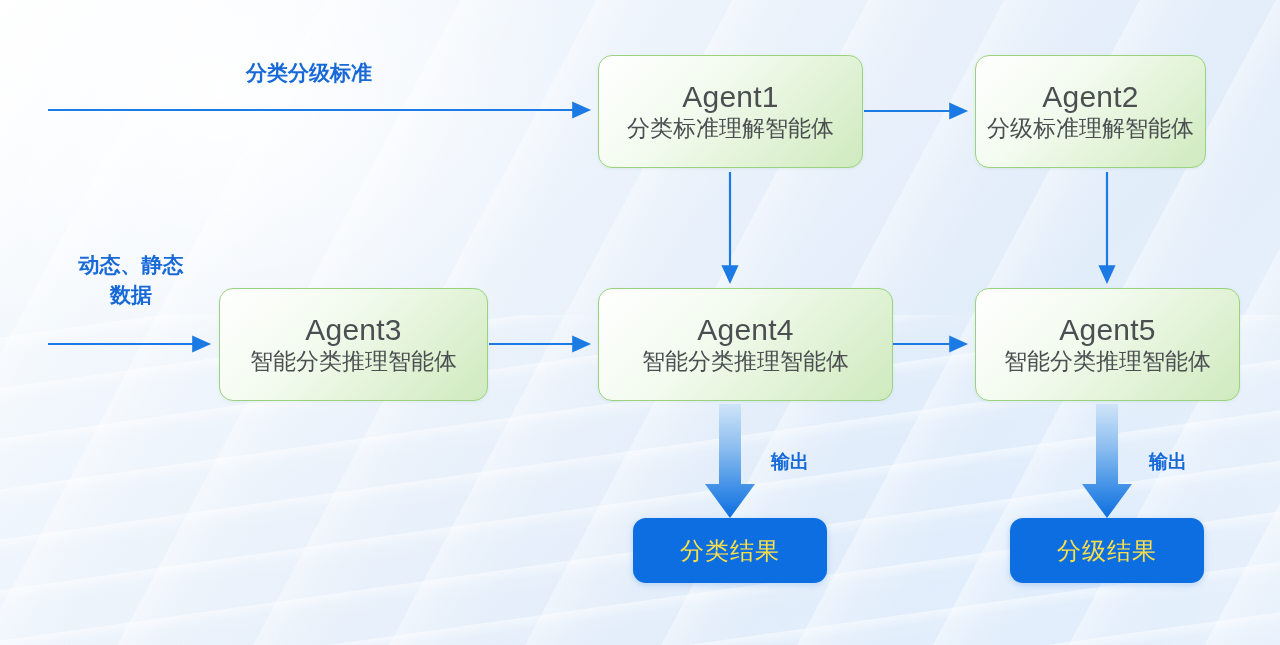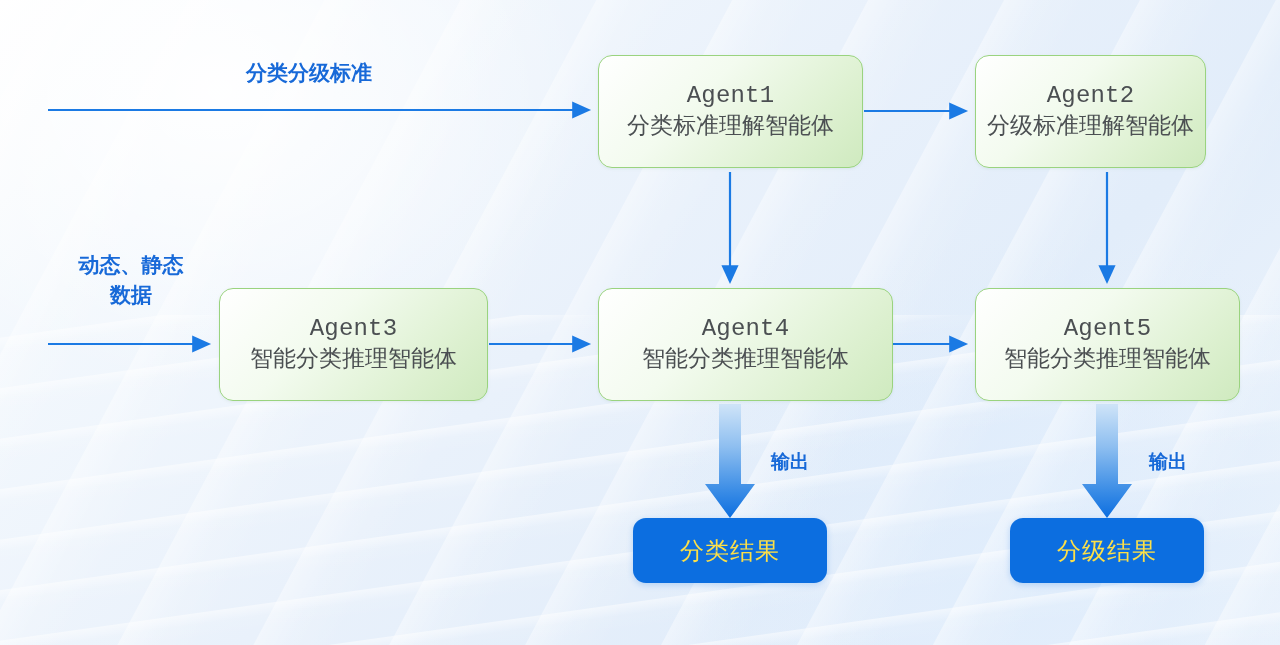--- a/index.html
+++ b/index.html
@@ -54,22 +54,22 @@
   
   .node{
     position:absolute;box-sizing:border-box;
     border:1.6px solid #9ad37f;
     border-radius:14px;
     background:linear-gradient(135deg,#ffffff 0%,#f3fbef 38%,#dcf0cf 78%,#cfeabf 100%);
     display:flex;flex-direction:column;align-items:center;justify-content:center;
     box-shadow:0 1px 3px rgba(100,150,110,.10);
   }
   .node .ttl{
-    font-size:24px;color:#4b4f52;letter-spacing:.2px;line-height:1.18;
-    font-family:Liberation Mono, monospace;
+    font-size:30px;color:#4b4f52;letter-spacing:.2px;line-height:1.18;
+    font-family:Liberation Sans, sans-serif;
   }
   .node .sub{
     font-size:23px;color:#4b4f52;line-height:1.3;
     font-family:"Liberation Sans","DejaVu Sans",sans-serif;
   }
 
   
   .result{
     position:absolute;box-sizing:border-box;
     background:#0c6ee0;border-radius:13px;

